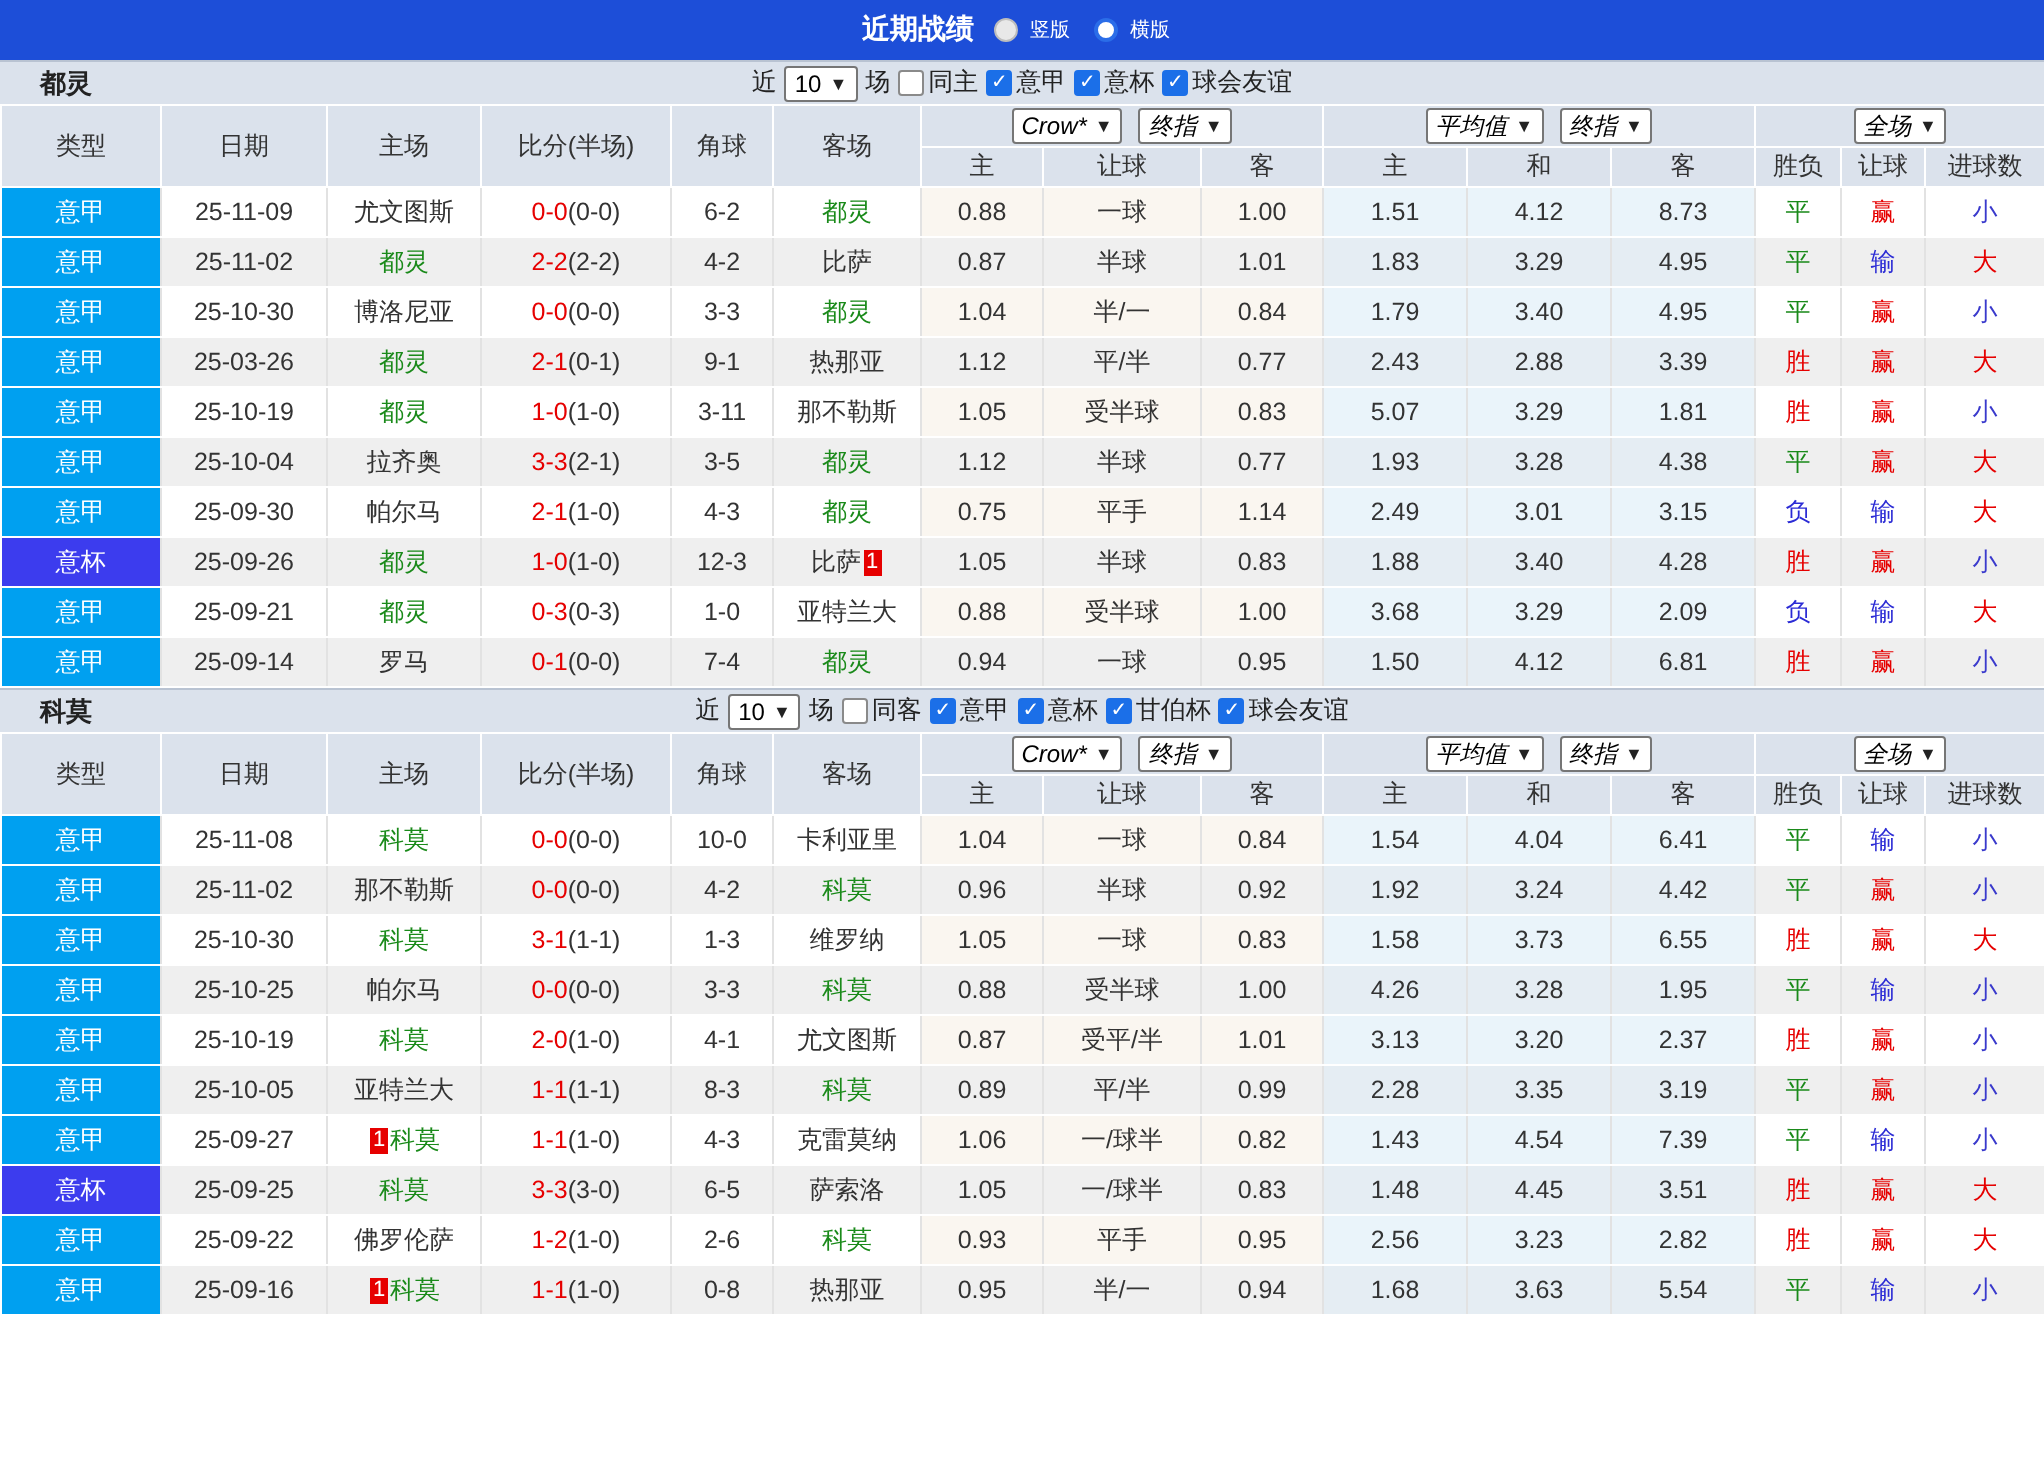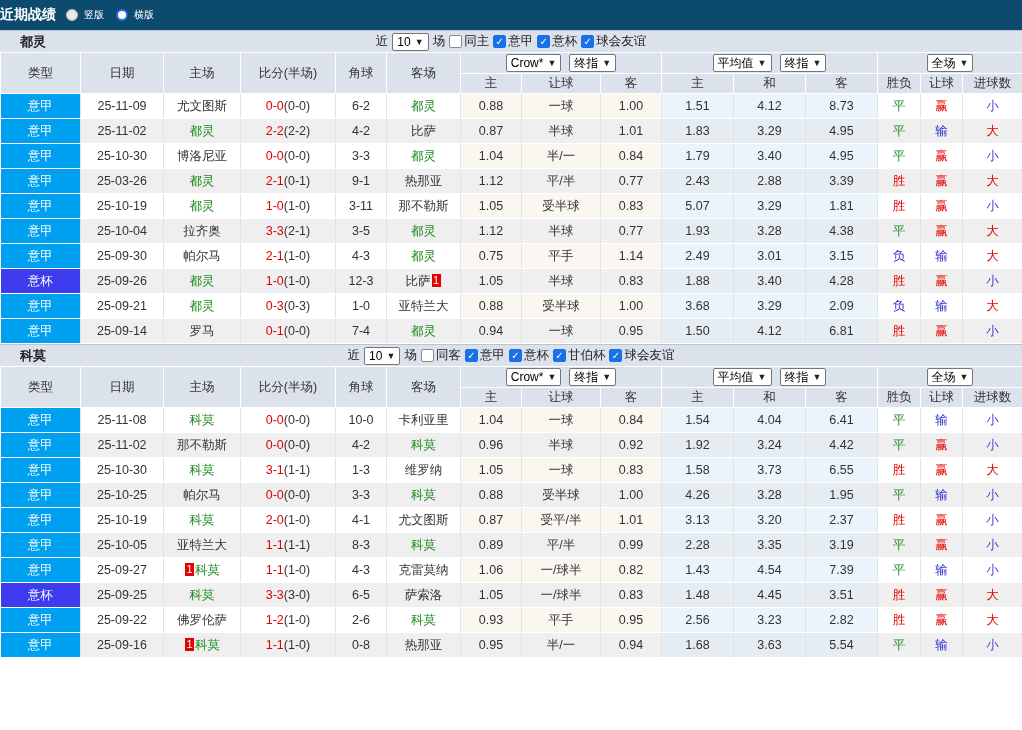--- a/index.html
+++ b/index.html
@@ -1,20 +1,20 @@
 <!DOCTYPE html>
 <html><head>
 <meta charset="utf-8">
 <style>
   * { margin:0; padding:0; box-sizing:border-box; }
   html,body { width:1022px; background:#fff; font-family:"Liberation Sans","DejaVu Sans",sans-serif; color:#333; }
   .page { width:1022px; overflow:hidden; }
 
   
-  .titlebar { height:30px; background:#0c4a6e; display:flex; align-items:center; justify-content:flex-start; gap:10px; }
+  .titlebar { height:30px; background:#1d4ed8; display:flex; align-items:center; justify-content:center; gap:10px; }
   .titlebar .title { color:#fff; font-weight:bold; font-size:14px; }
   .radio-group { display:flex; align-items:center; gap:6px; }
   .radio { display:inline-block; border-radius:50%; }
   .radio-filled { width:12px; height:12px; background:#e8e8e8; border:1px solid #bdbdbd; }
   .radio-ring { width:12px; height:12px; background:#fff; border:2px solid #2b6de8; }
   .radio-label { color:#fff; font-size:10px; margin-right:6px; }
 
   
   .section-bar { height:22px; background:#dbe2ec; border-top:1px solid #b9c3d2; position:relative; display:flex; align-items:center; }
   .team-name { position:absolute; left:20px; font-size:13px; font-weight:bold; color:#222; }
@@ -24,21 +24,21 @@
   .cb-item { display:inline-flex; align-items:center; gap:2px; }
   .cb { width:13px; height:13px; border:1px solid #8a8a8a; border-radius:2px; background:#fff; display:inline-flex; align-items:center; justify-content:center; font-size:10px; line-height:1; color:#fff; }
   .cb.checked { background:#1b6fe8; border-color:#1b6fe8; font-weight:bold; }
 
   
   table { width:1022px; border-collapse:collapse; table-layout:fixed; font-size:12.5px; }
   thead th { background:#dbe2ec; border:1px solid #fff; font-weight:normal; font-size:12.5px; color:#333; text-align:center; }
   thead tr.h1 th { height:20px; }
   thead tr.h2 th { height:20px; }
   .grp-cell { padding:1px 0; }
-  .grp-inner { display:flex; align-items:center; justify-content:center; gap:8px; }
+  .grp-inner { display:flex; align-items:center; justify-content:center; gap:8px;font-style:italic; }
 
   tbody td { height:25px; text-align:center; border-right:1px solid #e2e2e2; border-bottom:1px solid #fff; color:#333; }
   tbody tr:nth-child(odd) td { background:#fff; }
   tbody tr:nth-child(even) td { background:#efefef; }
   tbody tr:nth-child(odd) td.c-odds { background:#faf6f0; }
   tbody tr:nth-child(even) td.c-odds { background:#efefef; }
   tbody tr:nth-child(odd) td.c-avg { background:#eaf4fa; }
   tbody tr:nth-child(even) td.c-avg { background:#e5edf3; }
 
   tbody tr td[data-val="意甲"] { background:#00a0f0; color:#fff; border-bottom:1px solid #fff; }

